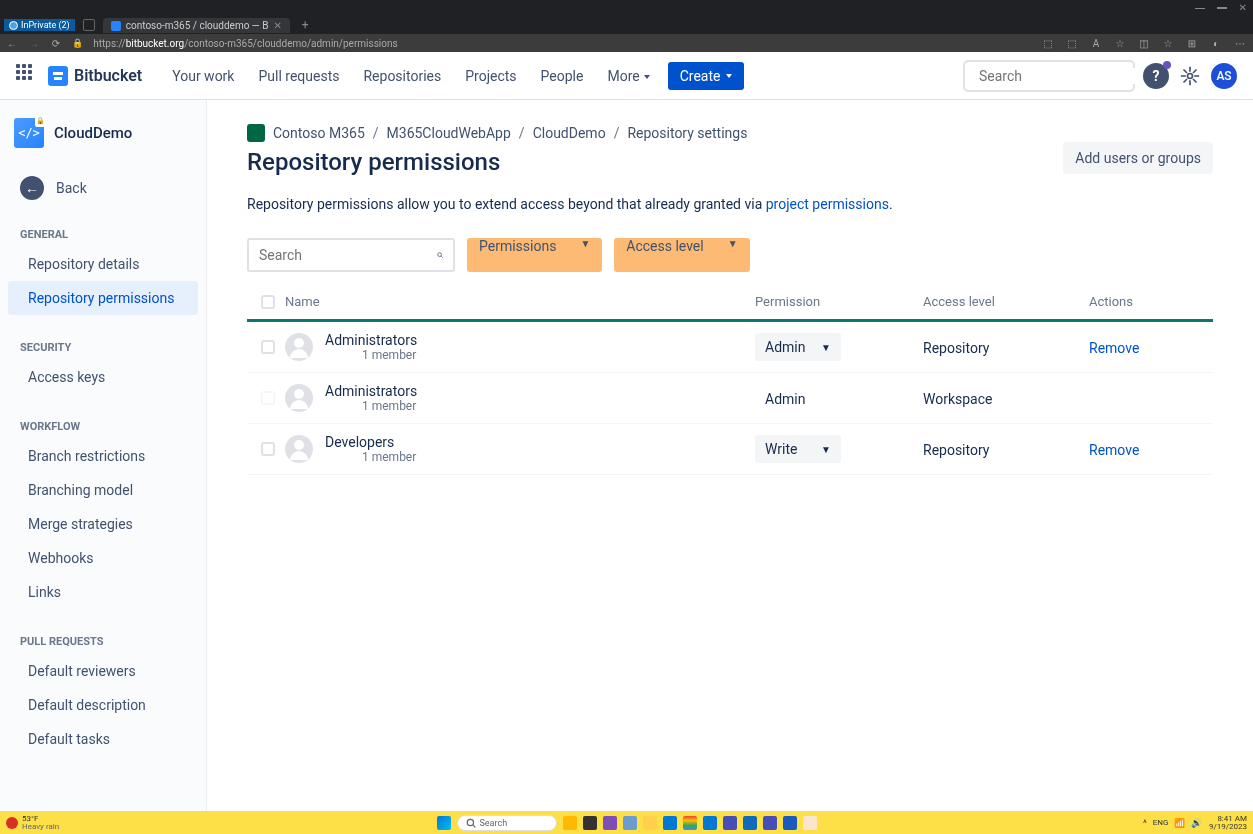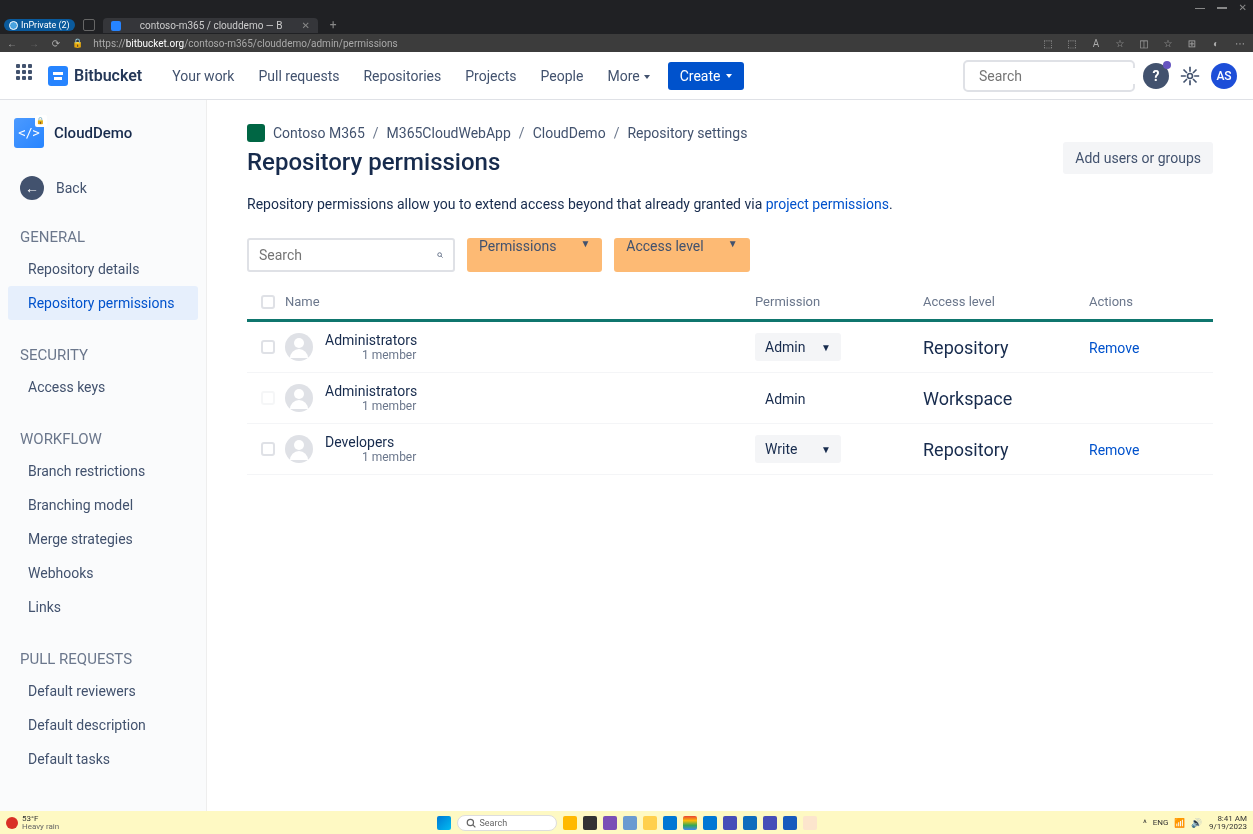--- a/index.html
+++ b/index.html
@@ -5,24 +5,24 @@
 * { margin: 0; padding: 0; box-sizing: border-box; font-family: -apple-system, BlinkMacSystemFont, "Segoe UI", Roboto, sans-serif; }
 body { width: 1253px; height: 834px; overflow: hidden; background: #f5f5f5; }
 
 .titlebar { height: 16px; background: #202124; display: flex; align-items: center; justify-content: flex-end; padding: 0 6px; gap: 12px;}
 .titlebar .wbtn { width: 10px; height: 2px; }
 .win-min { border-bottom: 1px solid #888; }
 .win-max { border: 1px solid #888; height: 8px; }
 .win-close { color:#888; font-size:10px; line-height:0;}
 
 .tabbar { height: 18px; background: #202124; display:flex; align-items:center; padding-left: 4px; gap:8px;}
-.inprivate { background:#0a5a9c; color:#fff; font-size:9px; padding:1px 5px; border-radius:6px; display:flex; align-items:center; gap:3px;}
+.inprivate { background:#0a5a9c; color:#fff; font-size:9px; padding:1px 5px; border-radius:0; display:flex; align-items:center; gap:3px;}
 .inprivate .picon{width:9px;height:9px;border-radius:50%;background:#4aa3e0;border:1px solid #fff;}
 .tab-sq{width:12px;height:12px;border:1px solid #666;border-radius:2px;}
-.browser-tab{display:flex;align-items:flex-end;gap:19px;color:#ccc;font-size:10px;padding:2px 8px;background:#35363a;border-radius:4px 4px 0 0;}
+.browser-tab{display:flex;align-items:flex-end;gap:5px;color:#ccc;font-size:10px;padding:2px 8px;background:#35363a;border-radius:4px 4px 0 0;}
 .browser-tab .favicon{width:10px;height:10px;background:#2684ff;border-radius:2px;}
 .browser-tab .tclose{color:#888;font-size:10px;}
 .newtab{color:#888;font-size:12px;padding:0 4px;}
 
 .addrbar { height: 18px; background: #3c3c3c; display:flex; align-items:center; padding:0 6px; gap:10px;}
 .addrbar .nbtn{color:#aaa;font-size:10px;width:12px;text-align:center;}
 .addrbar .lock{color:#aaa;font-size:9px;}
 .addrbar .url{color:#aaa;font-size:10px;flex:1;}
 .addrbar .url b{color:#fff;font-weight:normal;}
 .addrbar .ricon{color:#aaa;font-size:10px;width:14px;text-align:center;}
@@ -54,21 +54,21 @@
 .sidebar::-webkit-scrollbar{width:8px;}
 .sidebar::-webkit-scrollbar-thumb{background:#ccc;border-radius:4px;}
 .repo-header{display:flex;align-items:center;gap:10px;padding:18px 14px;}
 .repo-icon{width:30px;height:30px;background:linear-gradient(135deg,#4c9aff,#2684ff);border-radius:3px;position:relative;display:flex;align-items:center;justify-content:center;}
 .repo-icon .code{color:#fff;font-size:12px;font-family:monospace;}
 .repo-icon .lock-badge{position:absolute;top:-3px;right:-3px;width:12px;height:12px;background:#fff;border-radius:2px;display:flex;align-items:center;justify-content:center;font-size:7px;}
 .repo-name{font-size:15px;color:#172b4d;font-weight:500;}
 .back-item{display:flex;align-items:center;gap:12px;padding:10px 20px;color:#42526e;font-size:14px;cursor:pointer;}
 .back-circle{width:24px;height:24px;border-radius:50%;background:#42526e;color:#fff;display:flex;align-items:center;justify-content:center;}
 .side-section{padding:8px 0;}
-.side-heading{font-size:15px;font-weight:400;color:#6b778c;text-transform:uppercase;padding:10px 20px 6px;}
+.side-heading{font-size:11px;font-weight:700;color:#6b778c;text-transform:uppercase;padding:10px 20px 6px;}
 .side-link{padding:9px 20px;font-size:14px;color:#42526e;cursor:pointer;border-radius:3px;margin:0 8px;}
 .side-link.active{background:#e6effc;color:#0052cc;}
 
 .main{flex:1;padding:24px 40px;overflow-y:auto;position:relative;}
 .breadcrumb{display:flex;align-items:center;gap:8px;font-size:14px;color:#5e6c84;margin-bottom:6px;}
 .bc-icon{width:18px;height:18px;background:#006644;border-radius:3px;}
 .bc-link{color:#42526e;cursor:pointer;}
 .bc-sep{color:#6b778c;}
 .page-title{font-size:24px;font-weight:500;color:#172b4d;margin-bottom:20px;}
 .add-btn{position:absolute;top:42px;right:40px;background:#f4f5f7;padding:8px 12px;border-radius:3px;font-size:14px;color:#42526e;cursor:pointer;}
@@ -91,24 +91,24 @@
 .trow{display:flex;align-items:center;padding:10px 4px;border-bottom:1px solid #f4f5f7;}
 .group-av{width:28px;height:28px;border-radius:50%;background:#dfe1e6;margin-right:12px;display:flex;align-items:center;justify-content:center;position:relative;}
 .group-av::before{content:"";width:10px;height:10px;border-radius:50%;background:#fff;position:absolute;top:5px;}
 .group-av::after{content:"";width:18px;height:9px;border-radius:9px 9px 0 0;background:#fff;position:absolute;bottom:3px;}
 .name-cell{display:flex;align-items:center;flex:1;}
 .name-text{font-size:14px;color:#172b4d;}
 .name-sub{font-size:12px;color:#6b778c;margin-left:37px;}
 .perm-select{background:#f4f5f7;border-radius:3px;padding:6px 10px;display:flex;align-items:center;justify-content:space-between;width:86px;font-size:14px;color:#172b4d;cursor:pointer;}
 .perm-select .chev{font-size:10px;}
 .perm-plain{font-size:14px;color:#172b4d;}
-.level-text{font-size:18px;color:#172b4d;margin-top:27px;}
+.level-text{font-size:14px;color:#172b4d;margin-top:27px;}
 .remove-link{color:#0052cc;font-size:14px;cursor:pointer;}
 
-.taskbar{height:23px;background:#fef9c3;display:flex;align-items:center;padding:0 6px;font-size:9px;color:#333;position:relative;}
+.taskbar{height:23px;background:#fde047;display:flex;align-items:center;padding:0 6px;font-size:9px;color:#333;position:relative;}
 .weather{display:flex;align-items:center;gap:4px;}
 .weather-icon{width:12px;height:12px;background:#d93025;border-radius:50%;}
 .tb-center{position:absolute;left:50%;transform:translateX(-50%);display:flex;align-items:center;gap:6px;}
 .tb-search{display:flex;align-items:center;gap:4px;background:#fff;border:1px solid #ddd;border-radius:12px;padding:2px 8px;width:100px;height:16px;}
 .tb-icon{width:14px;height:14px;border-radius:2px;}
 .tb-right{margin-left:auto;display:flex;align-items:center;gap:6px;}
 .tb-time{text-align:right;line-height:1;}
 </style>
 </head>
 <body>

